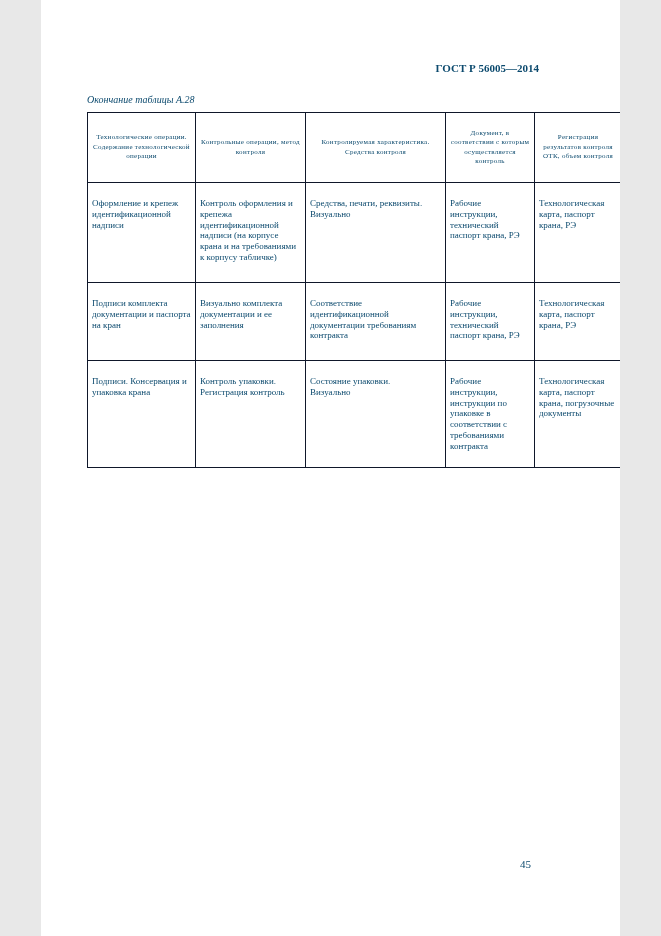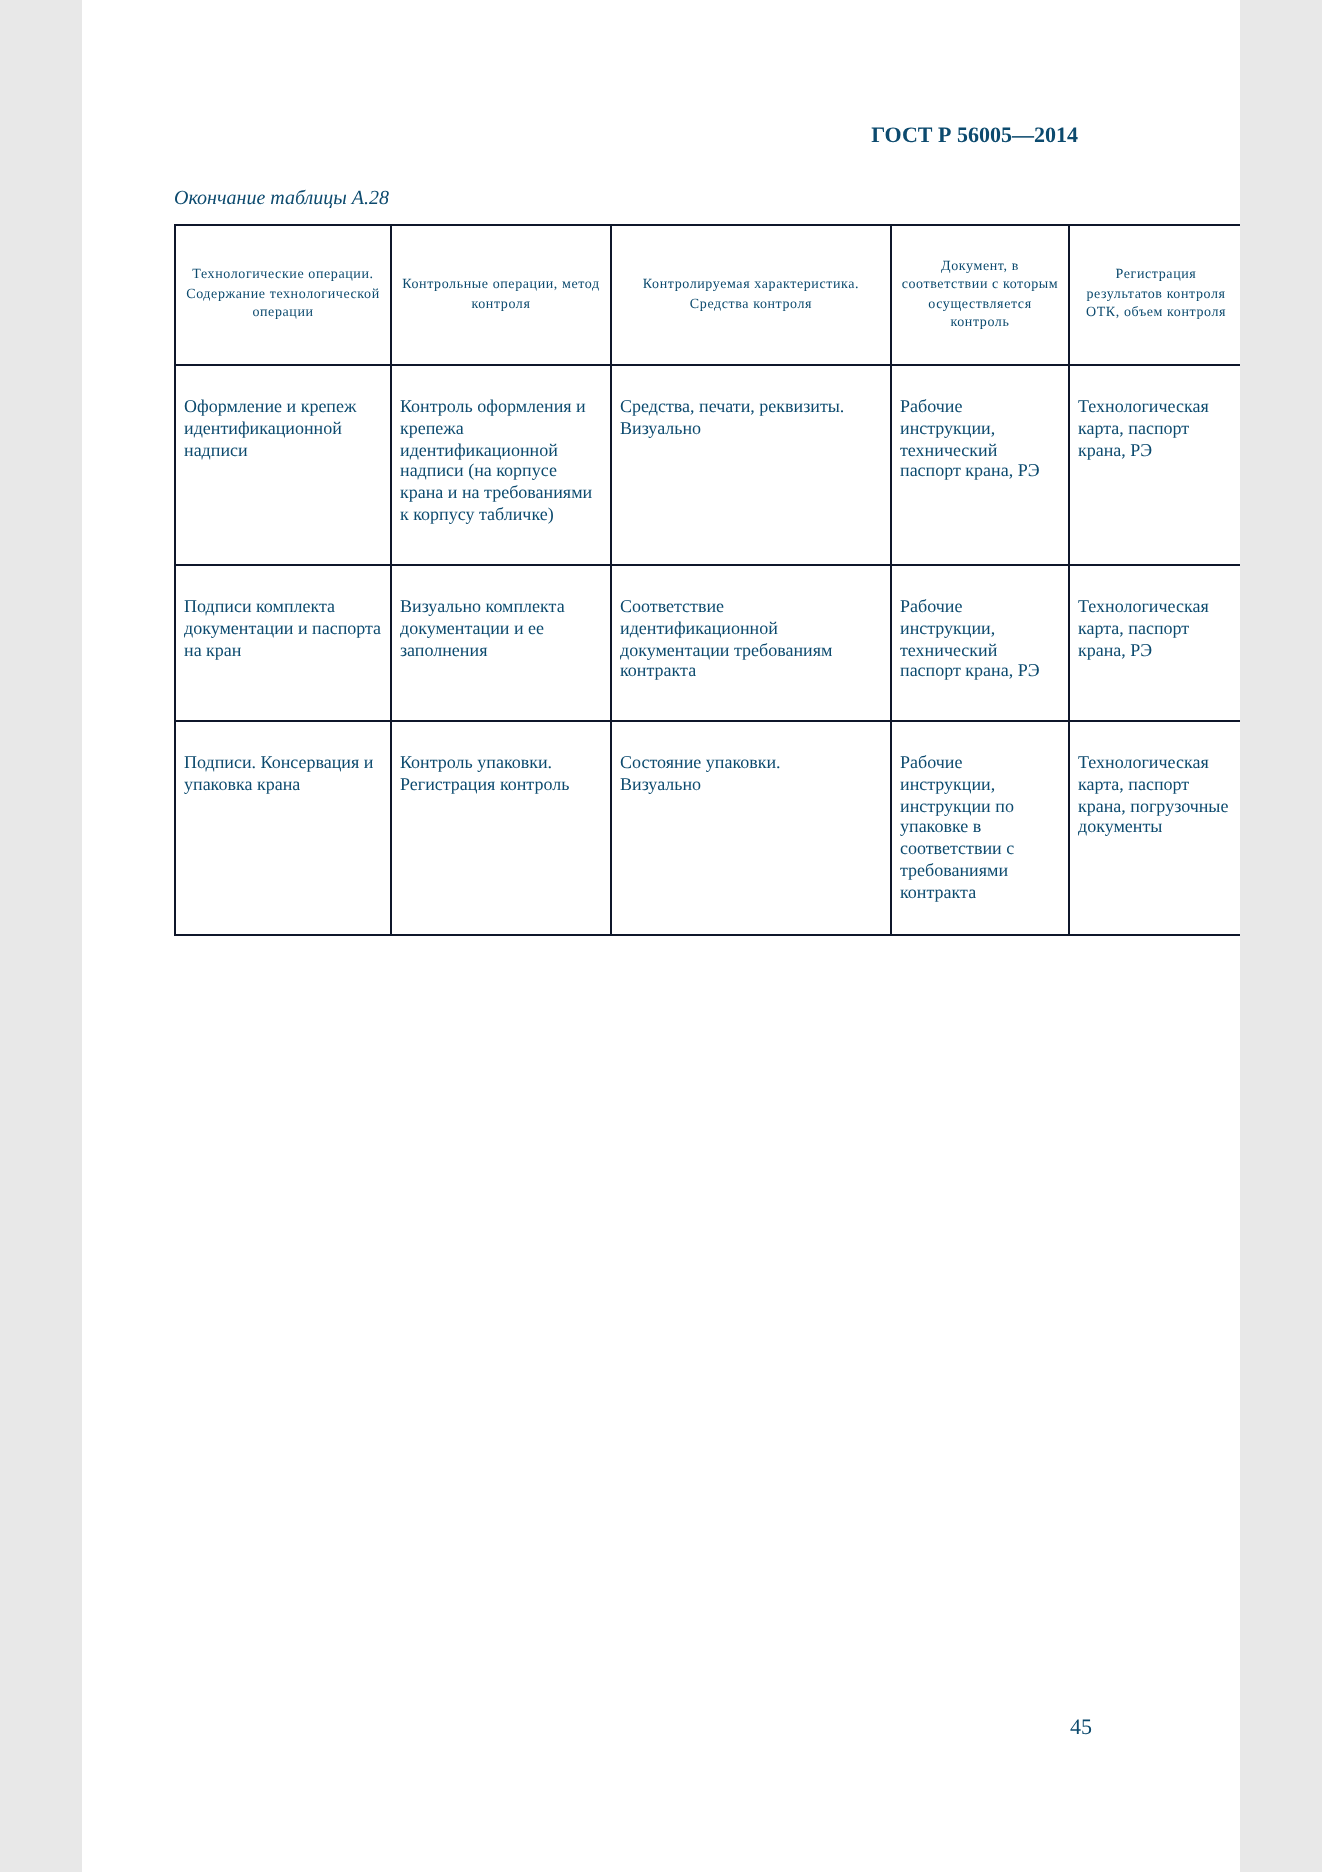--- a/index.html
+++ b/index.html
@@ -60,21 +60,21 @@
     line-height: 1.2;
     text-align: left;
     white-space: pre-line;
   }
   .control-table tr.r1 td { height: 100px; }
   .control-table tr.r2 td { height: 78px; }
   .control-table tr.r3 td { height: 95px; }
   .page-number {
     position: absolute;
     top: 858px;
-    right: 74px;
+    right: 89px;
     font-size: 11px;
   }
 </style>
 </head>
 <body>
 
 <div class="page">
 
   <div class="doc-header">ГОСТ Р 56005—2014</div>
 

